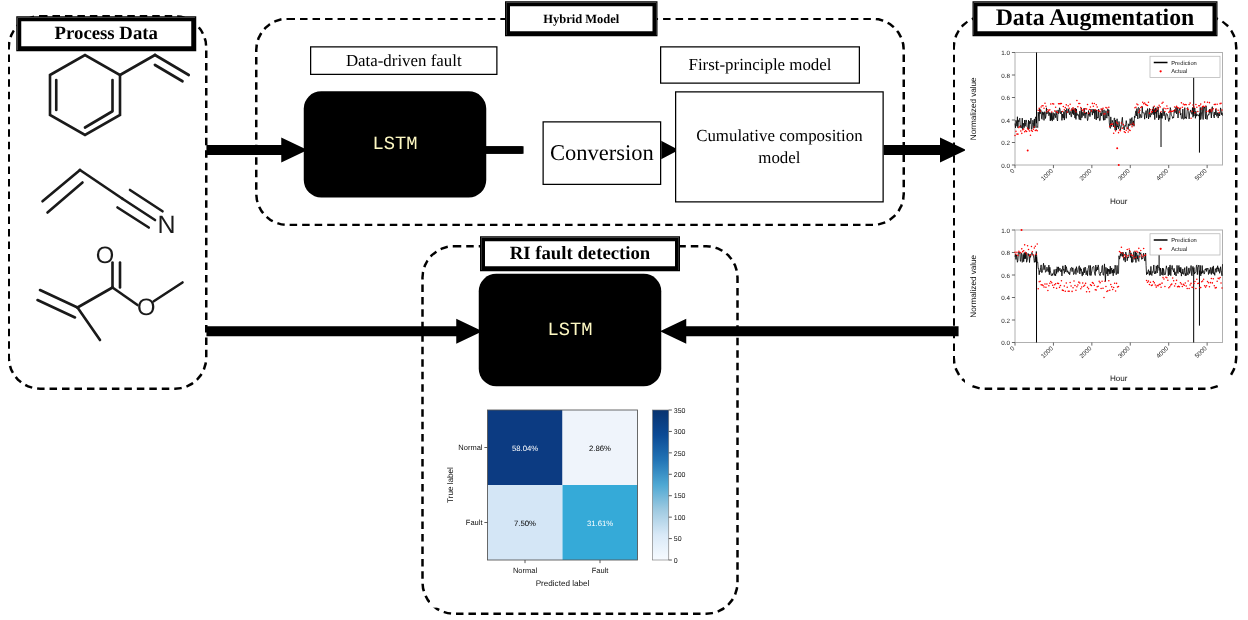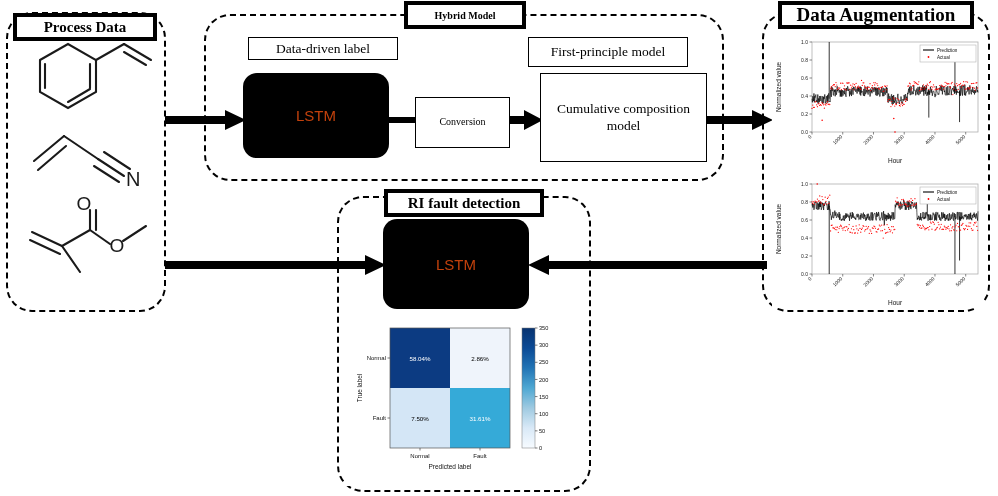--- a/index.html
+++ b/index.html
@@ -19,21 +19,21 @@
 
   
   .thinbox{position:absolute;background:#fff;border:1.5px solid #000;
            display:flex;align-items:center;justify-content:center;
            font-family:"Liberation Serif",serif;box-sizing:border-box;
            white-space:nowrap;z-index:5;}
 
   
   .blackblock{position:absolute;background:#000;border-radius:14px;
               display:flex;align-items:center;justify-content:center;
-              color:#c2410c;font-family:Liberation Sans, sans-serif;z-index:4;}
+              color:#fef9c3;font-family:Liberation Mono, monospace;z-index:4;}
   .whiteblock{position:absolute;background:#fff;border:1.6px solid #000;
               border-radius:0;display:flex;align-items:center;
               justify-content:center;text-align:center;line-height:1.25;
               font-family:"Liberation Serif",serif;z-index:4;color:#000;}
 
   
   .arrow{position:absolute;z-index:3;}
 
   
   .chartbox{position:absolute;z-index:4;background:#fff;}
@@ -94,31 +94,31 @@
       <text x="99" y="56" font-size="19" fill="#1a1a1a" text-anchor="middle">O</text>
     </svg>
   </div>
 
   <div class="dashbox" style="left:204px;top:14px;width:520px;height:167px;"></div>
   <div class="plaque" style="left:405px;top:2px;width:120px;height:26px;font-size:10px;">
     <span>Hybrid Model</span>
   </div>
 
   <div class="thinbox" style="left:248px;top:37px;width:150px;height:23px;font-size:13.5px;">
-    <span>Data-driven label</span>
+    <span>Data-driven fault</span>
   </div>
   <div class="thinbox" style="left:528px;top:37px;width:160px;height:30px;font-size:13.5px;">
     <span>First-principle model</span>
   </div>
 
   <div class="blackblock" style="left:243px;top:73px;width:146px;height:85px;font-size:15px;">
     <span>LSTM</span>
   </div>
 
-  <div class="whiteblock" style="left:415px;top:97px;width:93px;height:49px;font-size:10px;text-align:center;">
+  <div class="whiteblock" style="left:434px;top:97px;width:93px;height:49px;font-size:18px;text-align:center;">
     <span>Conversion</span>
   </div>
 
   <div class="whiteblock" style="left:540px;top:73px;width:145px;height:87px;font-size:13.5px;padding:0 10px;">
     <span>Cumulative composition model</span>
   </div>
 
   <div class="arrow" style="left:165px;top:108px;width:82px;height:24px;">
     <svg width="82" height="24">
         <polygon points="0,8 60,8 60,2 81,12 60,22 60,16 0,16" fill="#000"></polygon>

